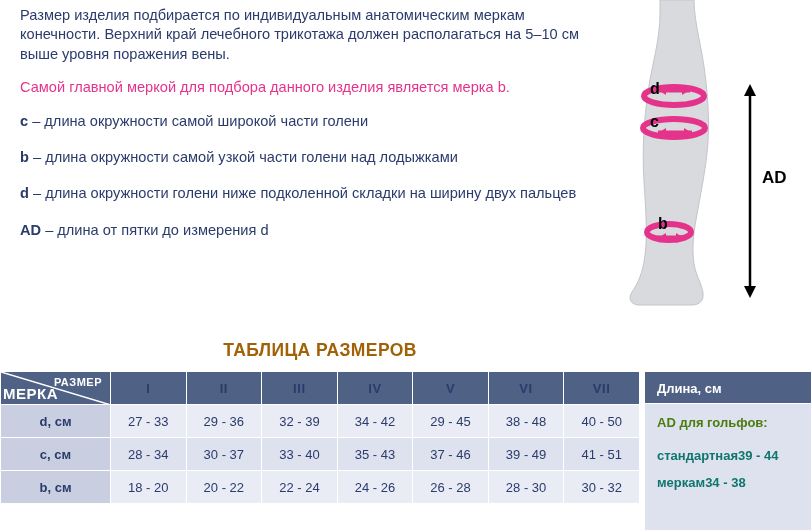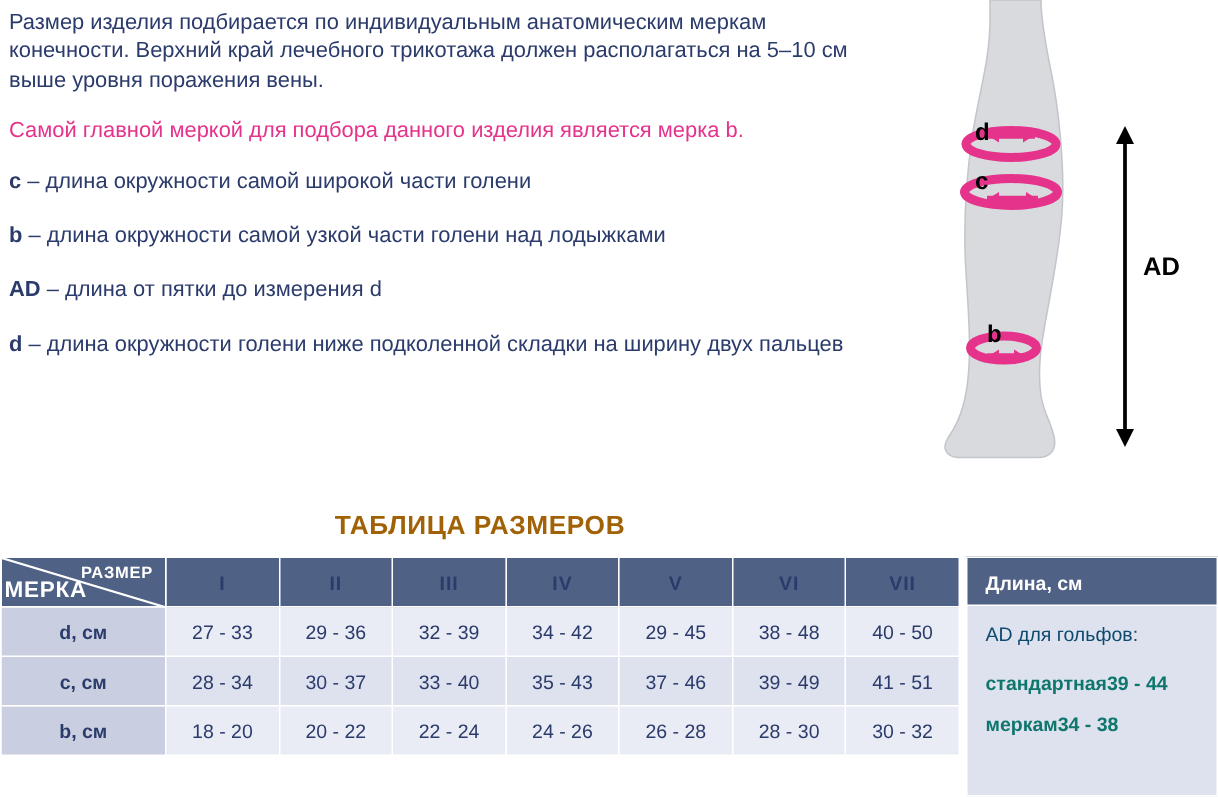--- a/index.html
+++ b/index.html
@@ -12,21 +12,21 @@
   }
   #page {
     position: relative;
     width: 812px; height: 531px;
     background: #ffffff;
   }
 
   
   .text-col {
     position: absolute;
-    left: 6px; top: 6px;
+    left: 20px; top: 6px;
     width: 588px;
   }
   .para {
     color: #2b3b6b;
     font-size: 14.6px;
     line-height: 1.33;
     margin: 0 0 14px 0;
   }
   .para.pink {
     color: #e5338b;
@@ -148,23 +148,23 @@
     border: 1px solid #ffffff;
   }
   .side-body {
     background: #dde2ee;
     border: 1px solid #ffffff;
     border-top: none;
     height: 127px;
     padding: 11px 10px 0 12px;
   }
   .side-title {
-    font-weight: normal;
-    font-size: 13px;
-    color: #0c4a6e;
+    font-weight: bold;
+    font-size: 13px;
+    color: #4d7c0f;
     margin-bottom: 18px;
   }
   .side-row {
     display: flex;
     justify-content: flex-start;
     font-size: 13px;
     color: #0f766e;
     font-weight: bold;
     margin-bottom: 12px;
     padding-right: 4px;
@@ -175,22 +175,22 @@
 <body>
 
 <div id="page">
 
   <div class="text-col">
     <p class="para">Размер изделия подбирается по индивидуальным анатомическим меркам конечности. Верхний край лечебного трикотажа должен располагаться на 5–10 см выше уровня поражения вены.</p>
     <p class="para pink">Самой главной меркой для подбора данного изделия является мерка b.</p>
 
     <p class="def"><b>c</b><span> – длина окружности самой широкой части голени</span></p>
     <p class="def"><b>b</b><span> – длина окружности самой узкой части голени над лодыжками</span></p>
+    <p class="def"><b>d</b><span> – длина окружности голени ниже подколенной складки на ширину двух пальцев</span></p>
     <p class="def"><b>AD</b><span> – длина от пятки до измерения d</span></p>
-    <p class="def"><b>d</b><span> – длина окружности голени ниже подколенной складки на ширину двух пальцев</span></p>
   </div>
 
   <div class="figure">
     <svg width="216" height="318" viewBox="0 0 216 318">
 
       <path d="M64,0 L64,14 C64,40 56,64 52,92 C48,120 46,150 48,182
                C50,212 52,240 48,262 C45,278 40,286 36,292
                C32,298 34,304 42,305 L96,305 C104,305 108,300 107,293
                C106,284 100,276 98,264 C96,250 97,236 100,220
                C104,196 110,170 112,142 C114,112 110,72 104,44

